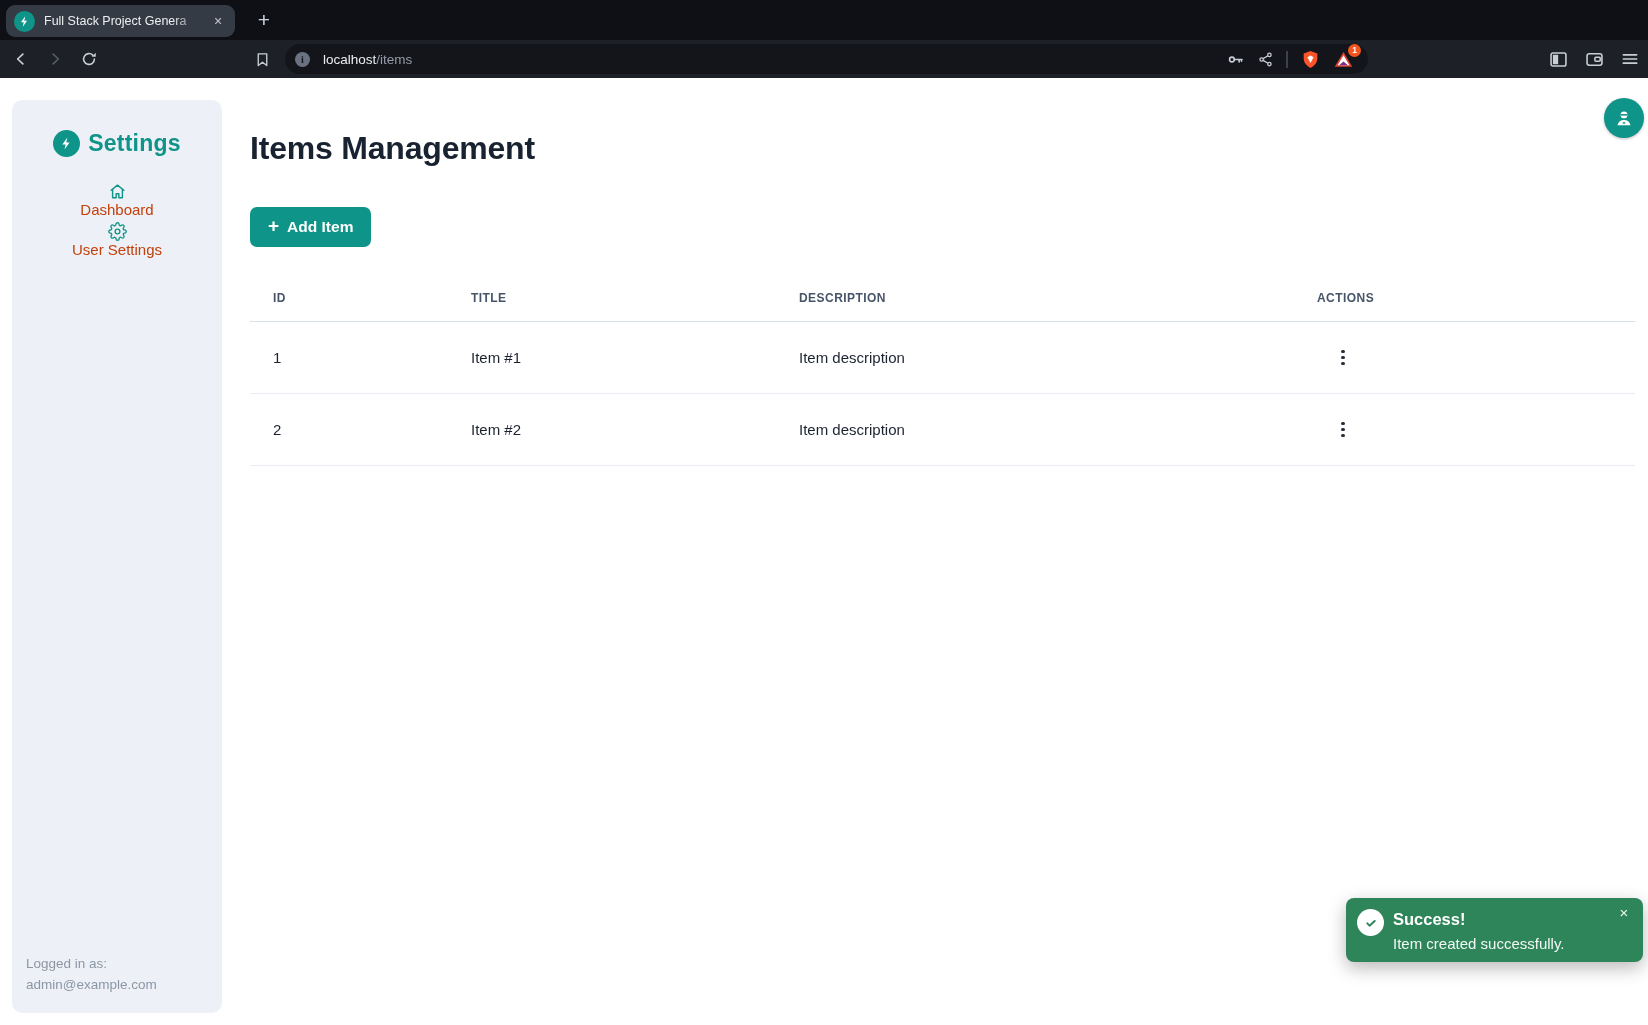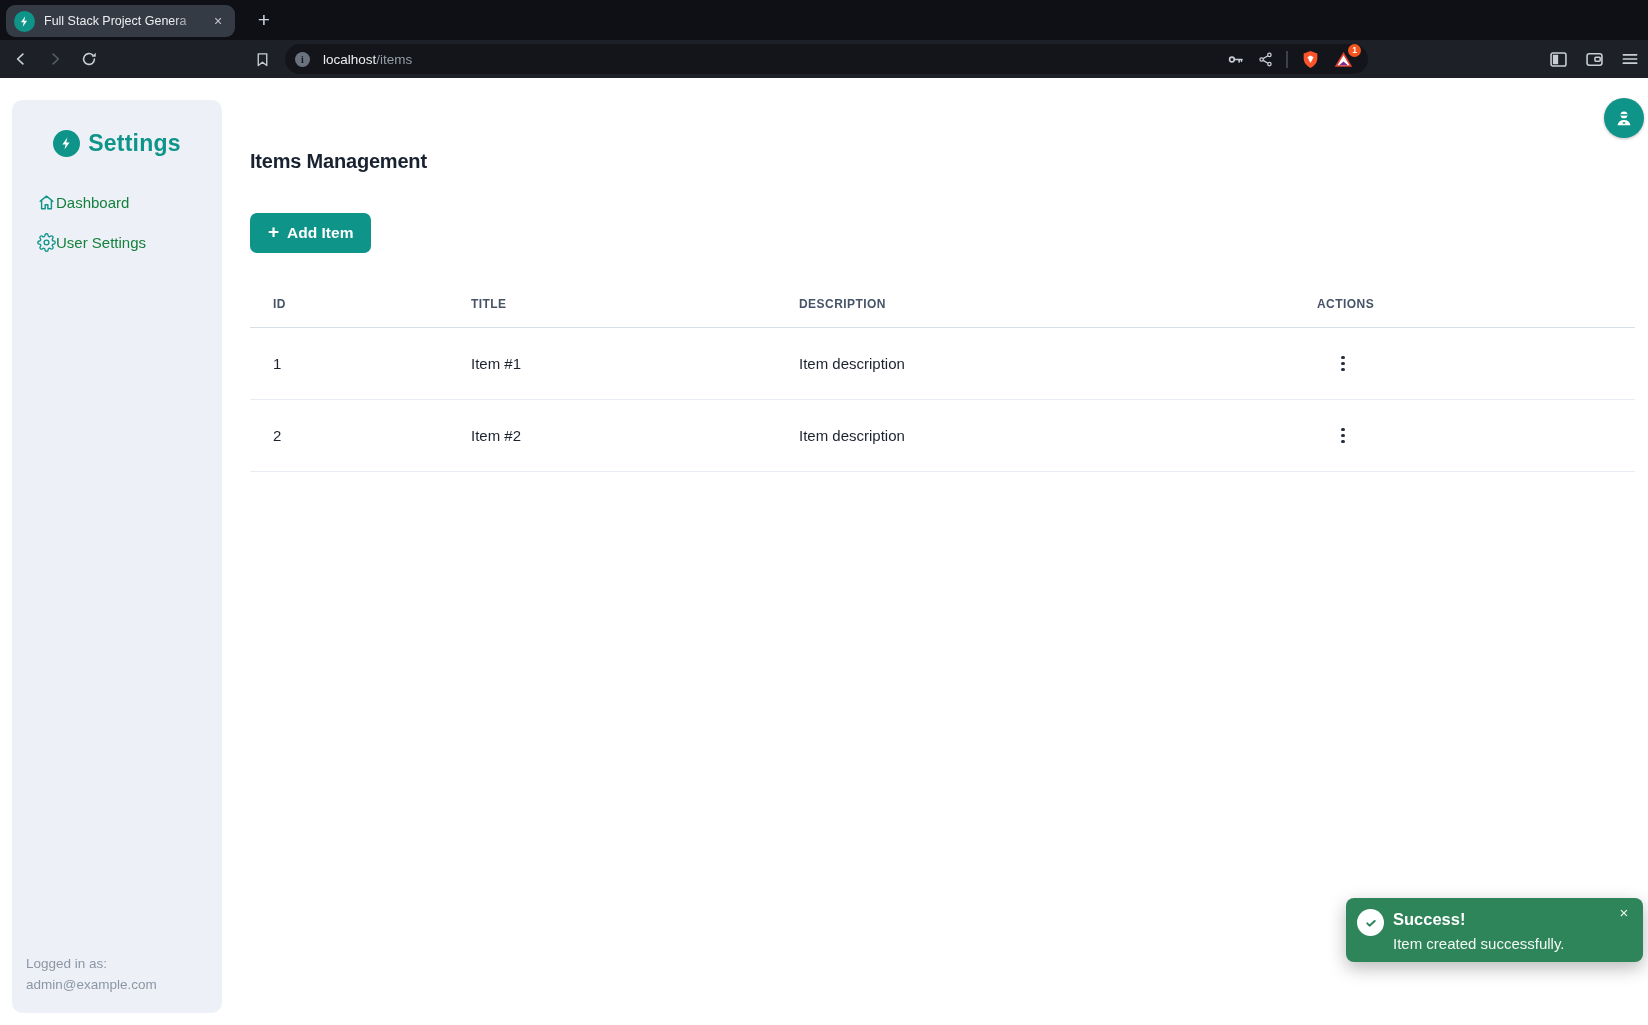--- a/index.html
+++ b/index.html
@@ -48,29 +48,29 @@
   .content { position:absolute; left:0; top:78px; right:0; bottom:0; background:#ffffff; }
 
   .sidebar { position:absolute; left:12px; top:22px; bottom:12px; width:210px; background:#edf1f7;
              border-radius:10px; display:flex; flex-direction:column; }
   .logo { margin-top:30px; display:flex; align-items:center; justify-content:center; gap:8px; }
   .logo-mark { width:27px; height:27px; border-radius:50%; background:#0e9488;
                display:flex; align-items:center; justify-content:center; }
   .logo-text { font-size:23px; font-weight:bold; color:#0e9488; letter-spacing:.2px; }
   .nav { display:flex; flex-direction:column; margin:25px 13px 0; }
   .nav-item { height:40px; border-radius:8px; display:flex; align-items:center; gap:0;
-              padding:0 12px; color:#15803d; font-size:15px; cursor:pointer; }
+              padding:0 12px; color:#c2410c; font-size:15px; cursor:pointer;flex-direction:column; }
   .nav-item.active { background:#dde4f0; }
   .side-footer { margin-top:auto; padding:0 14px 18px 14px; font-size:13.5px; color:#8d96a4; line-height:21px; }
 
   .main { position:absolute; left:237px; top:0; right:0; bottom:0; }
   .avatar-btn { position:absolute; right:4px; top:20px; width:40px; height:40px; border-radius:50%;
                 background:#0e9488; display:flex; align-items:center; justify-content:center;
                 box-shadow:0 1px 3px rgba(0,0,0,.25); cursor:pointer; }
-  .page-title { margin:72px 0 0 13px; font-size:20px; font-weight:bold; color:#192230; letter-spacing:-.2px; }
+  .page-title { margin:52px 0 0 13px; font-size:32px; font-weight:bold; color:#192230; letter-spacing:-.2px; }
   .add-btn { margin:40px 0 0 13px; height:40px; padding:0 18px; border:none; border-radius:7px;
              background:#0e9488; color:#fff; font-size:15.5px; font-weight:bold;
              font-family:inherit; display:inline-flex; align-items:center; gap:8px; cursor:pointer; }
   .add-btn .plus { font-size:19px; font-weight:bold; margin-top:-2px; }
 
   .table { margin:24px 13px 0 13px; }
   .thead, .trow { display:grid; grid-template-columns:198px 328px 518px 1fr; }
   .thead { padding:20px 0 16px; border-bottom:1px solid #d9dfe8; }
   .th { font-size:12px; font-weight:bold; color:#475468; letter-spacing:.45px; padding-left:23px; }
   .trow { height:72px; align-items:center; border-bottom:1px solid #e8edf3;

